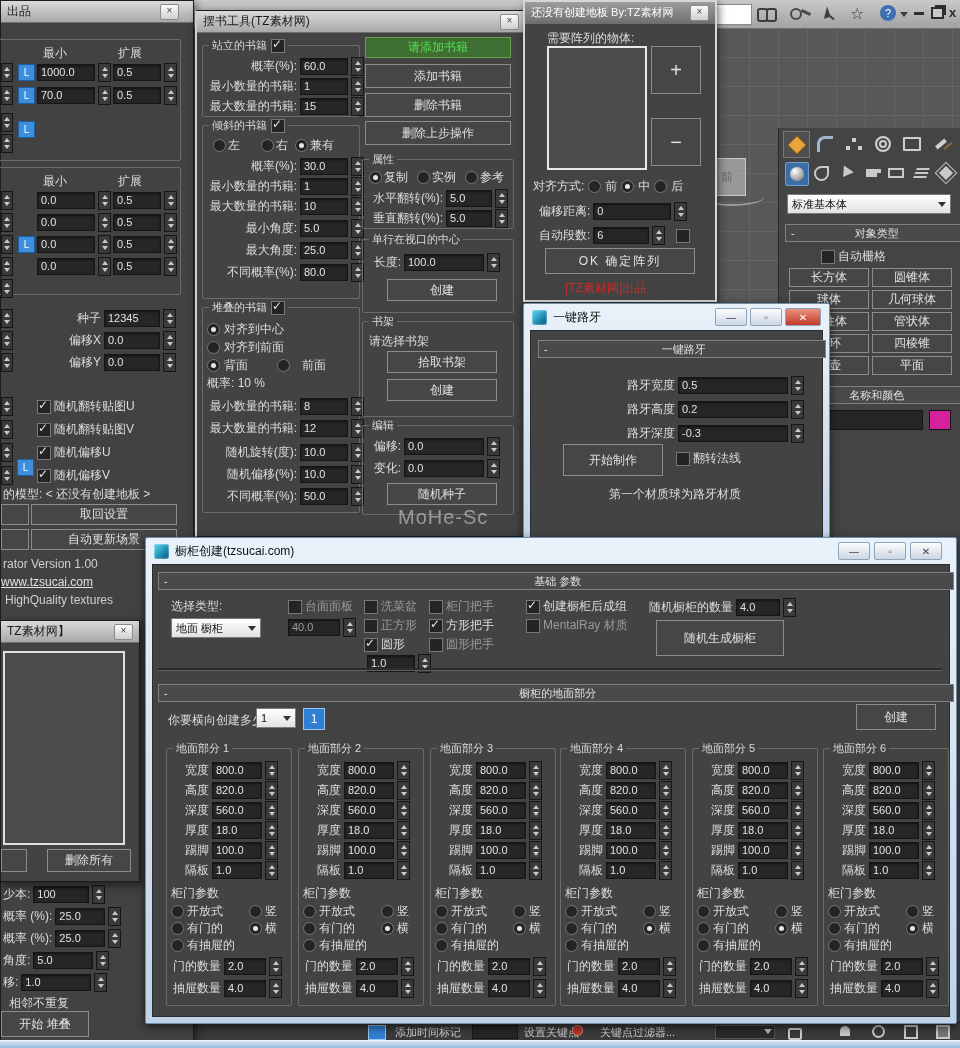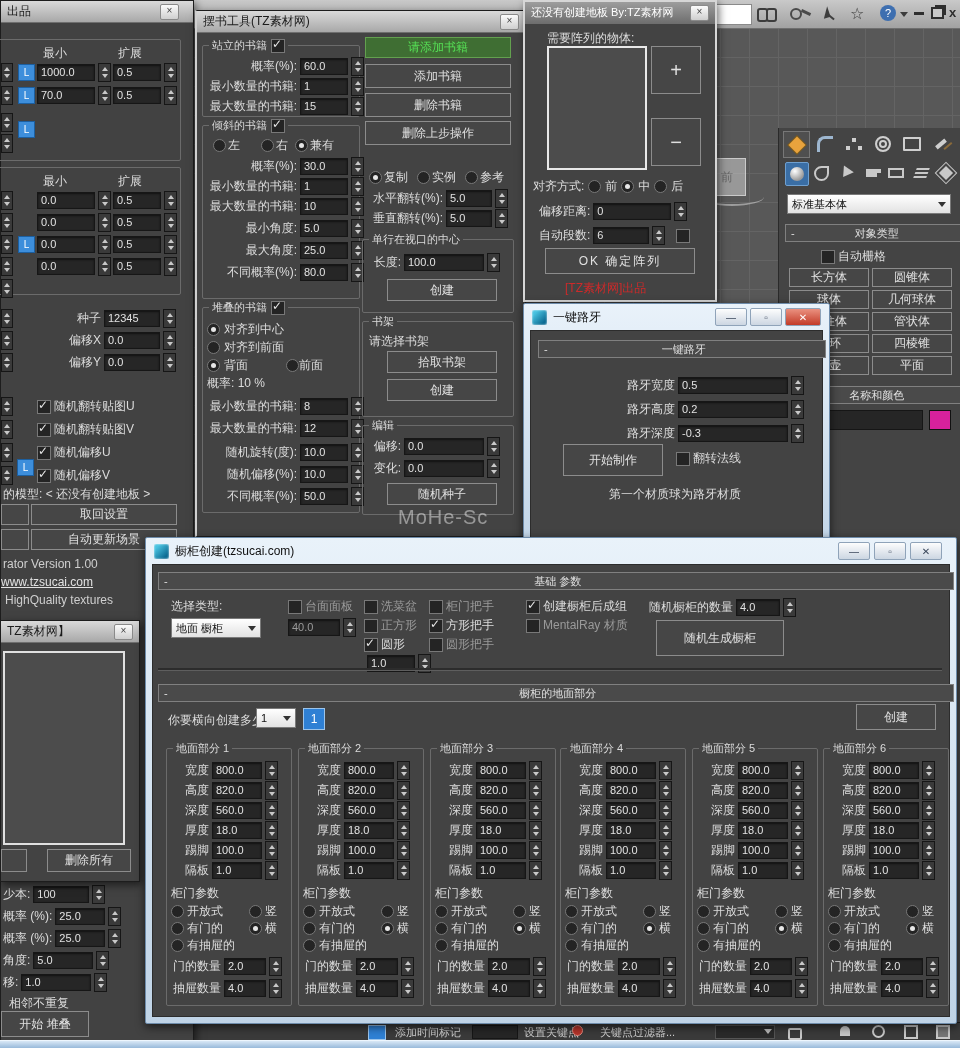--- a/index.html
+++ b/index.html
@@ -577,21 +577,21 @@
       <span>对齐到中心</span>
     </div>
   <div class="row" style="left:10px;top:328px;gap:4px;">
       <span class="rad"></span>
       <span>对齐到前面</span>
     </div>
   <div class="row" style="left:10px;top:346px;gap:4px;">
       <span class="rad on"></span>
       <span>背面</span>
     </div>
-  <div class="row" style="left:89px;top:346px;gap:0;">
+  <div class="row" style="left:80px;top:346px;gap:12px;">
       <span class="rad"></span>
       <span>前面</span>
     </div>
   <span class="abs" style="left:10px;top:364px;">概率: 10 %</span>
   <div class="row" style="left:8px;top:386px;">
       <span class="bl" style="width:92px;">最小数量的书籍:</span>
       <span class="fld" style="width:40px;">8</span>
       <span class="sp">
         <i class="up"></i>
         <i class="dn"></i>
@@ -627,20 +627,23 @@
       <span class="sp">
         <i class="up"></i>
         <i class="dn"></i>
       </span>
     </div>
 
   <div class="btn greenbtn" style="left:168px;top:26px;width:146px;height:21px;">请添加书籍</div>
   <div class="btn" style="left:168px;top:53px;width:146px;height:24px;">添加书籍</div>
   <div class="btn" style="left:168px;top:82px;width:146px;height:24px;">删除书籍</div>
   <div class="btn" style="left:168px;top:110px;width:146px;height:24px;">删除上步操作</div>
+  <div class="grp" style="left:165px;top:148px;width:150px;height:68px;">
+    <span class="gt">属性</span>
+  </div>
   <div class="row" style="left:172px;top:158px;gap:2px;">
       <span class="rad on"></span>
       <span>复制</span>
     </div>
   <div class="row" style="left:220px;top:158px;gap:2px;">
       <span class="rad"></span>
       <span>实例</span>
     </div>
   <div class="row" style="left:268px;top:158px;gap:2px;">
       <span class="rad"></span>

